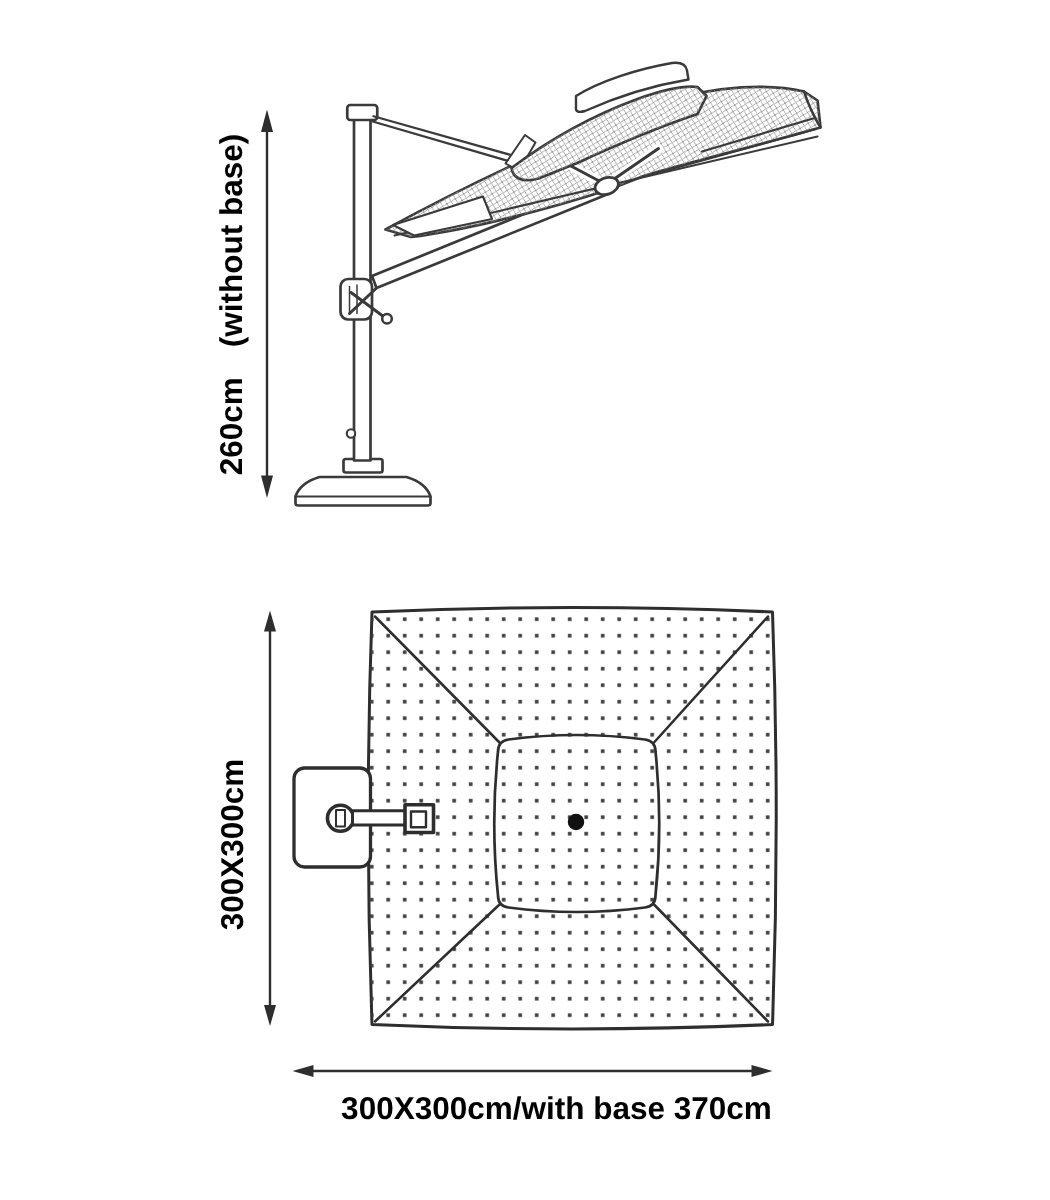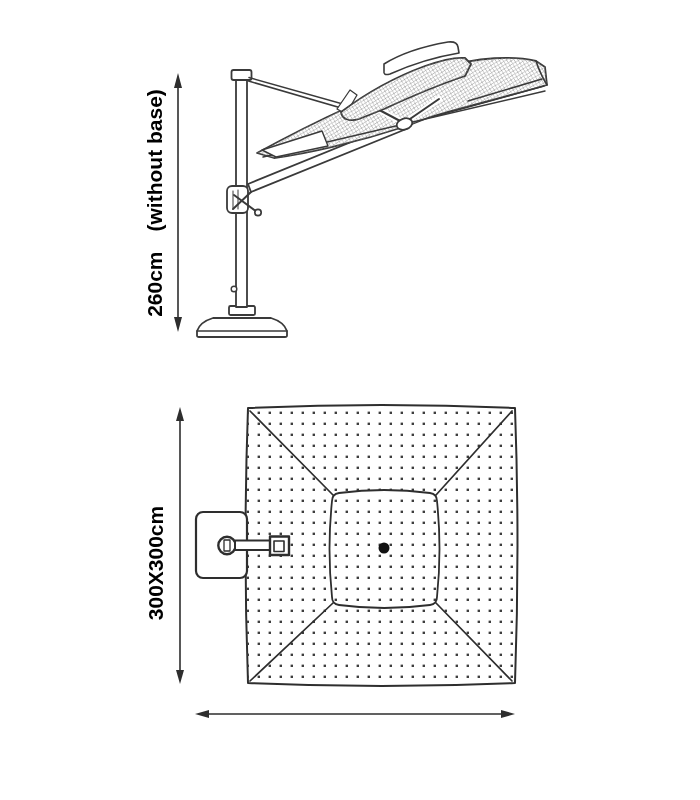--- a/index.html
+++ b/index.html
@@ -150,14 +150,17 @@
 
   <div id="height-label" class="dim-label rot gap20">
     <span>260cm</span>
     <span>(without base)</span>
   </div>
 
   <div id="canopy-size-label" class="dim-label rot">
     <span>300X300cm</span>
   </div>
 
+  <div id="base-span-label" class="dim-label">
+    <span>300X300cm/with base 370cm</span>
+  </div>
 
 </div>
 
 </body></html>

